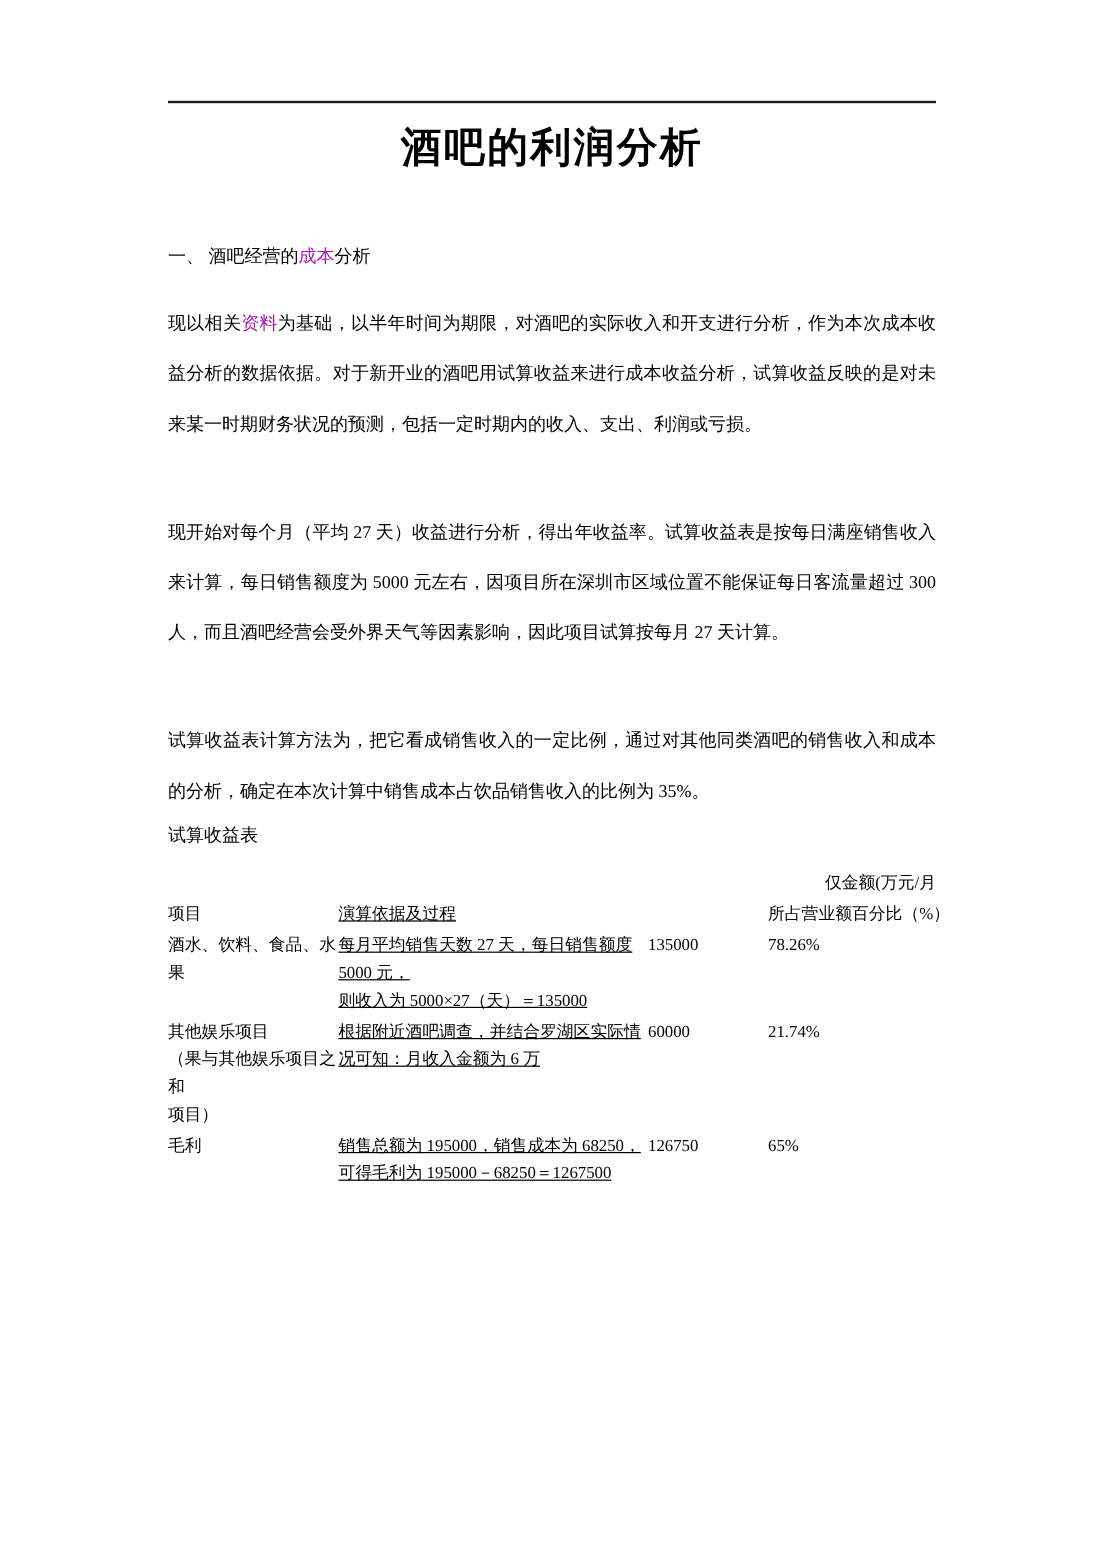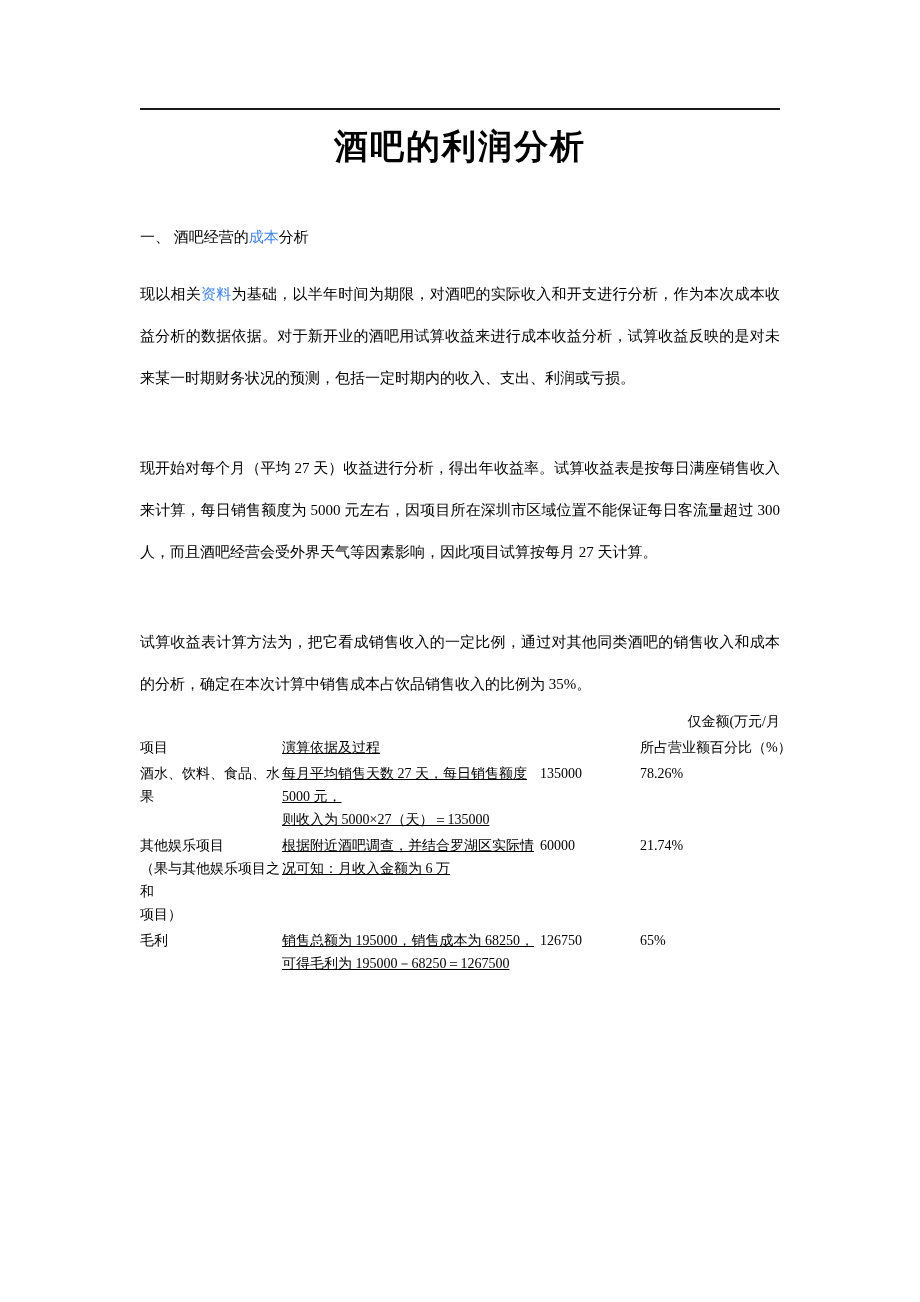--- a/index.html
+++ b/index.html
@@ -9,21 +9,21 @@
     font-family: "Liberation Serif", "DejaVu Serif", serif;
     color: #000000;
   }
   .page {
     position: relative;
     width: 920px;
     height: 1302px;
     background: #ffffff;
     overflow: hidden;
     box-sizing: border-box;
-    padding: 108px 140px 0 140px;
+    padding: 84px 140px 0 140px;
   }
   .top-rule {
     border-top: 2px solid #1a1a1a;
     height: 0;
     margin-bottom: 14px;
   }
   .doc-title {
     font-size: 34px;
     font-weight: bold;
     text-align: center;
@@ -37,21 +37,21 @@
   .par {
     font-size: 15px;
     line-height: 42px;
     text-align: justify;
     margin: 0 0 48px 0;
   }
   .par.last {
     margin-bottom: 6px;
   }
   .doc-link {
-    color: #3b82f6;
+    color: #a21caf;
     text-decoration: none;
     cursor: pointer;
   }
   .table-label {
     font-size: 15px;
     margin: 0 0 20px 0;
   }
   .unit-note {
     font-size: 14px;
     line-height: 22px;
@@ -91,20 +91,21 @@
   <h1 class="doc-title">酒吧的利润分析</h1>
 
   <div class="section-heading"><span>一、 酒吧经营的</span><a class="doc-link">成本</a><span>分析</span></div>
 
   <p class="par"><span>现以相关</span><a class="doc-link">资料</a><span>为基础，以半年时间为期限，对酒吧的实际收入和开支进行分析，作为本次成本收益分析的数据依据。对于新开业的酒吧用试算收益来进行成本收益分析，试算收益反映的是对未来某一时期财务状况的预测，包括一定时期内的收入、支出、利润或亏损。</span></p>
 
   <p class="par">现开始对每个月（平均 27 天）收益进行分析，得出年收益率。试算收益表是按每日满座销售收入来计算，每日销售额度为 5000 元左右，因项目所在深圳市区域位置不能保证每日客流量超过 300 人，而且酒吧经营会受外界天气等因素影响，因此项目试算按每月 27 天计算。</p>
 
   <p class="par last">试算收益表计算方法为，把它看成销售收入的一定比例，通过对其他同类酒吧的销售收入和成本的分析，确定在本次计算中销售成本占饮品销售收入的比例为 35%。</p>
 
+  <div class="table-label">试算收益表</div>
 
   <div class="unit-note">仅金额(万元/月</div>
 
   <table class="income-table">
     <colgroup>
       <col class="col-item">
       <col class="col-desc">
       <col class="col-amount">
       <col class="col-percent">
     </colgroup>

